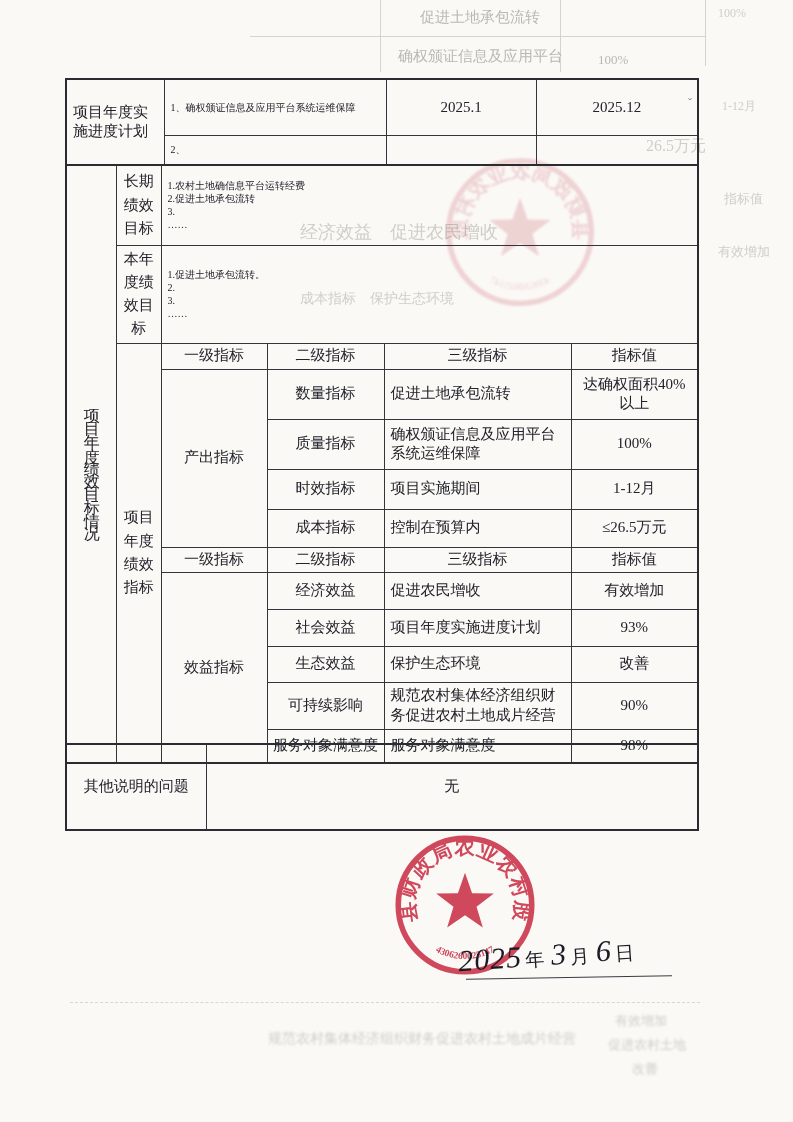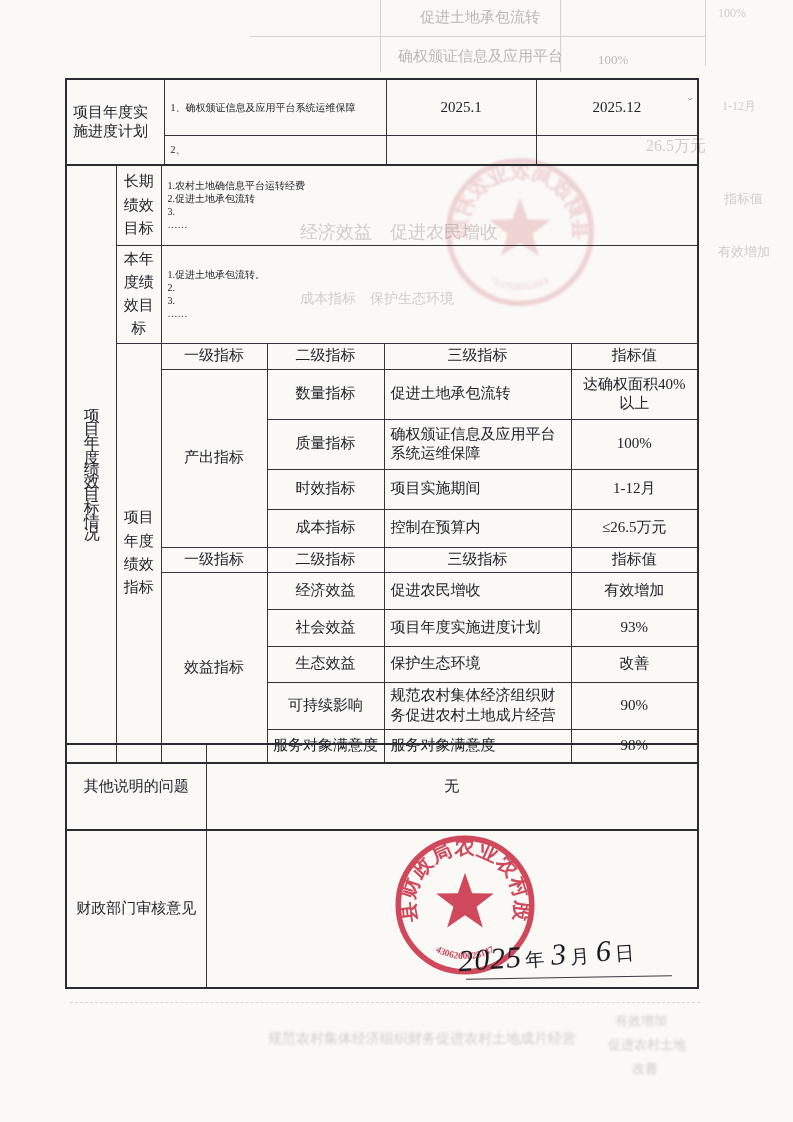--- a/index.html
+++ b/index.html
@@ -205,32 +205,20 @@
         <col style="width:492px">
       </colgroup>
     <tbody>
         <tr style="height:86px">
       <td class="c">其他说明的问题</td>
       <td class="c">无</td>
     </tr>
   </tbody>
     </table>
 
-  <table class="tframe" style="left:65px;top:829px;width:632px">
-    <colgroup>
-        <col style="width:140px">
-        <col style="width:492px">
-      </colgroup>
-    <tbody>
-        <tr style="height:158px">
-      <td class="c">财政部门审核意见</td>
-      <td></td>
-    </tr>
-  </tbody>
-    </table>
 
   <svg class="seal seal-bottom" width="178" height="152" viewBox="0 0 176 150">
     <defs>
       <path id="arc" d="M 41,93 A 50,50 0 1 1 135,93" fill="none"></path>
       <path id="arcnum" d="M 33,90 A 58,58 0 0 0 143,90" fill="none"></path>
     </defs>
     <circle cx="88" cy="76" r="66" fill="none" stroke="#d13c52" stroke-width="5.5"></circle>
     <path d="M88,44 L95,64.3 L116.5,64.7 L99.4,77.7 L105.6,98.3 L88,86 L70.4,98.3 L76.6,77.7 L59.5,64.7 L81,64.3 Z" fill="#d13c52"></path>
     <text font-size="20" fill="#d13c52" font-weight="bold" letter-spacing="1">
       <textPath href="#arc" startOffset="50%" text-anchor="middle">县财政局农业农村股</textPath>

